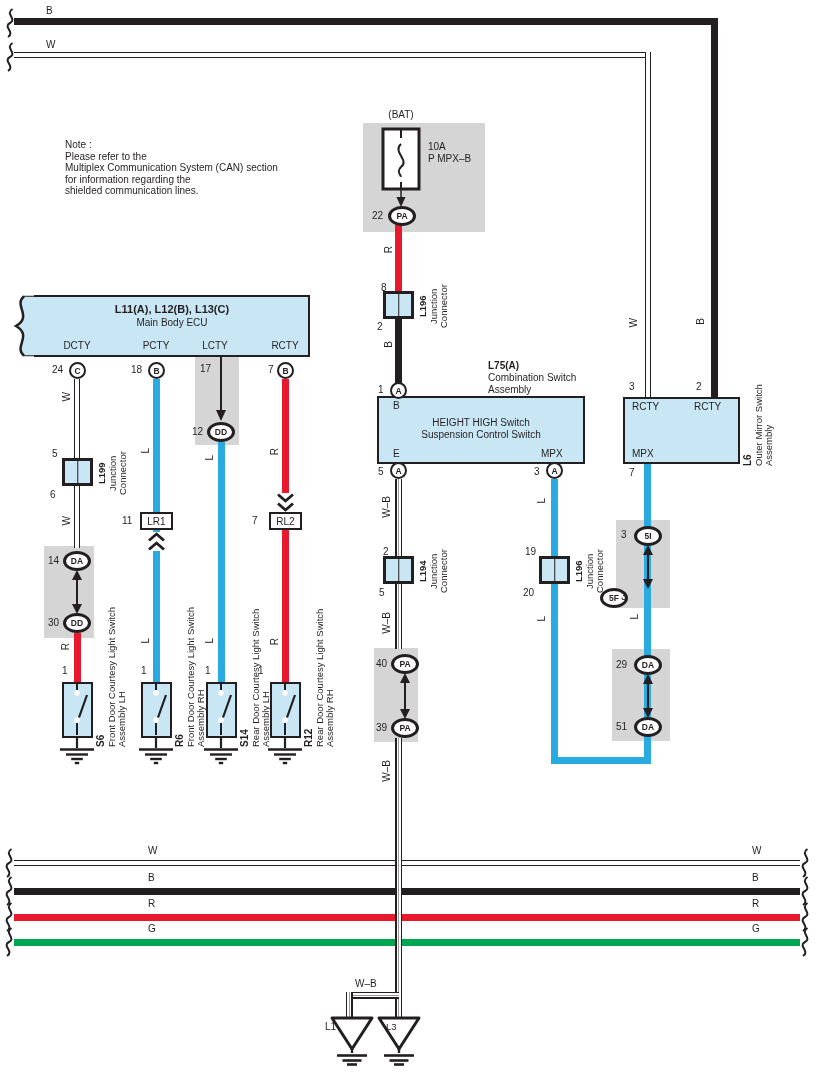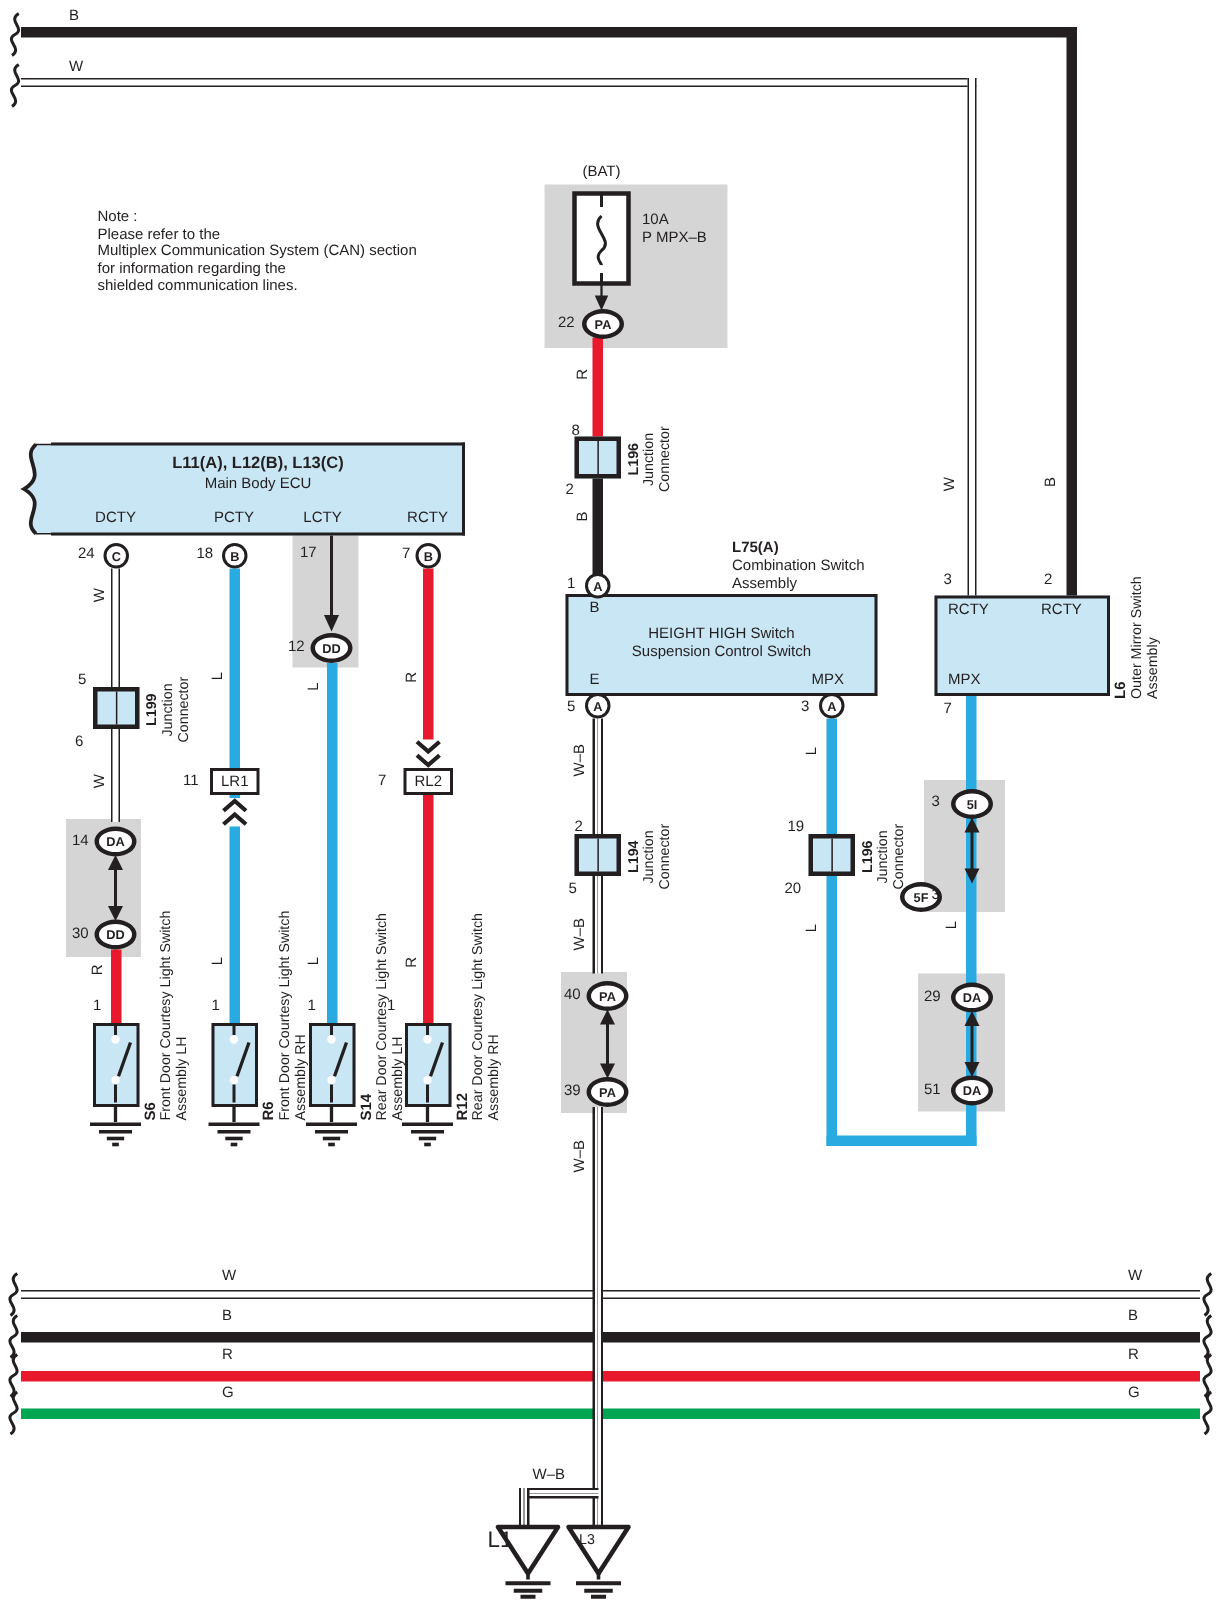--- a/index.html
+++ b/index.html
@@ -387,21 +387,21 @@
   <div class="lbl" style="left:355px;top:978px">W–B</div>
   <div class="wire wwb-h" style="left:346px;top:992px;width:53px"></div>
   <div class="wire wwb-v" style="left:346px;top:992px;height:26px"></div>
   <svg style="left:330px;top:1016px" width="44" height="52">
     <polygon points="2,2 42,2 22,33" fill="#fff" stroke="#231F20" stroke-width="3" stroke-linejoin="round"></polygon>
     <line x1="22" y1="33" x2="22" y2="37" stroke-width="2.4"></line>
     <line x1="7" y1="39.5" x2="37" y2="39.5" stroke-width="2.6"></line>
     <line x1="12.5" y1="44.5" x2="31.5" y2="44.5" stroke-width="2.6"></line>
     <line x1="17" y1="48.5" x2="27" y2="48.5" stroke-width="2.6"></line>
   </svg>
-  <div class="lbl" style="left:325px;top:1021px;font-size:15px;z-index:6">L1</div>
+  <div class="lbl" style="left:325px;top:1021px;font-size:10px;z-index:6">L1</div>
   <svg style="left:377px;top:1016px" width="44" height="52">
     <polygon points="2,2 42,2 22,33" fill="#fff" stroke="#231F20" stroke-width="3" stroke-linejoin="round"></polygon>
     <line x1="22" y1="33" x2="22" y2="37" stroke-width="2.4"></line>
     <line x1="7" y1="39.5" x2="37" y2="39.5" stroke-width="2.6"></line>
     <line x1="12.5" y1="44.5" x2="31.5" y2="44.5" stroke-width="2.6"></line>
     <line x1="17" y1="48.5" x2="27" y2="48.5" stroke-width="2.6"></line>
   </svg>
   <div class="lbl" style="left:386px;top:1021px;font-size:9.5px;z-index:6">L3</div>
 
 </div>

